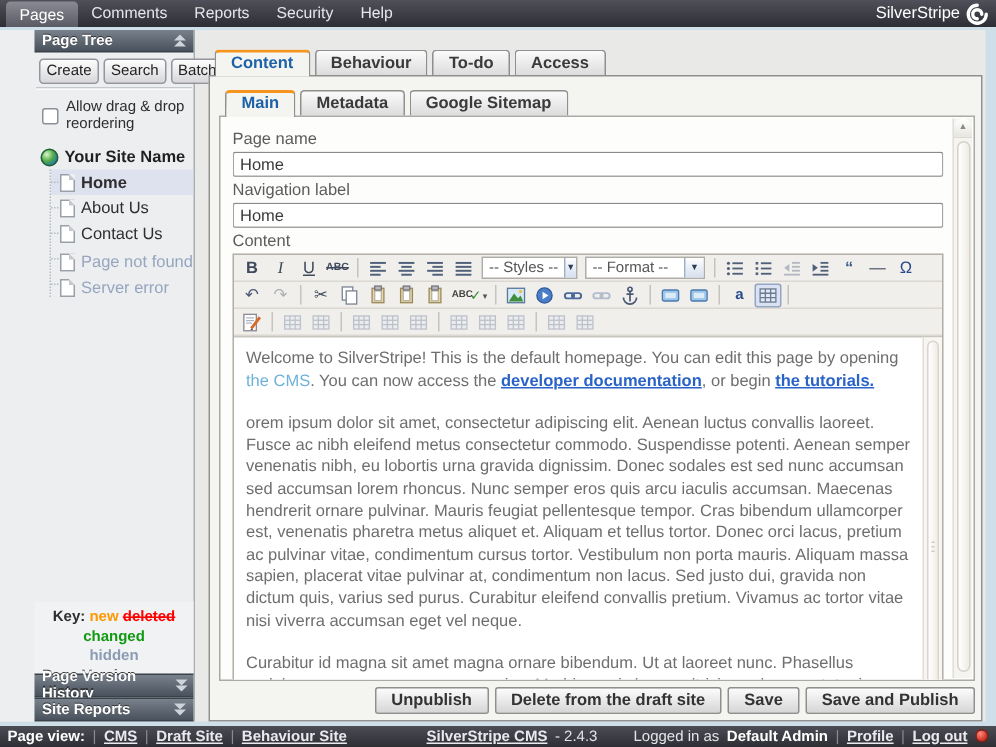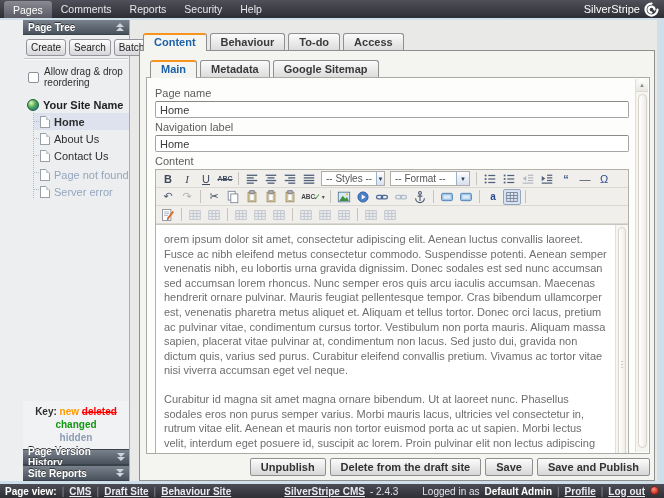--- a/index.html
+++ b/index.html
@@ -562,20 +562,21 @@
                   </svg>
                 </span>
               <span class="tb muted">
                   <svg width="14" height="14">
                     <use href="#s-tbl"></use>
                   </svg>
                 </span>
             </div>
             <div class="ed-content">
               <div class="ed-text">
+                <p><span>Welcome to SilverStripe! This is the default homepage. You can edit this page by opening </span><span class="lk-light">the CMS</span><span>. You can now access the </span><span class="lk">developer documentation</span><span>, or begin </span><span class="lk">the tutorials.</span></p>
                 <p>orem ipsum dolor sit amet, consectetur adipiscing elit. Aenean luctus convallis laoreet. Fusce ac nibh eleifend metus consectetur commodo. Suspendisse potenti. Aenean semper venenatis nibh, eu lobortis urna gravida dignissim. Donec sodales est sed nunc accumsan sed accumsan lorem rhoncus. Nunc semper eros quis arcu iaculis accumsan. Maecenas hendrerit ornare pulvinar. Mauris feugiat pellentesque tempor. Cras bibendum ullamcorper est, venenatis pharetra metus aliquet et. Aliquam et tellus tortor. Donec orci lacus, pretium ac pulvinar vitae, condimentum cursus tortor. Vestibulum non porta mauris. Aliquam massa sapien, placerat vitae pulvinar at, condimentum non lacus. Sed justo dui, gravida non dictum quis, varius sed purus. Curabitur eleifend convallis pretium. Vivamus ac tortor vitae nisi viverra accumsan eget vel neque.</p>
                 <p>Curabitur id magna sit amet magna ornare bibendum. Ut at laoreet nunc. Phasellus sodales eros non purus semper varius. Morbi mauris lacus, ultricies vel consectetur in, rutrum vitae elit. Aenean et mauris non tortor euismod porta ac ut sapien. Morbi lectus velit, interdum eget posuere id, suscipit ac lorem. Proin pulvinar elit non lectus adipiscing nec molestie sapien ultricies. Aliquam sem purus, sagittis sed tempus tincidunt, pharetra eu nisi. Maecenas dictum aliquam condimentum. Suspendisse porttitor, felis nec vestibulum mollis, nunc elit accumsan turpis, at pretium lacus odio non nulla. Nunc vitae neque massa, nec porttitor nibh. Fusce ac velit in mi volutpat venenatis. In hendrerit elit in diam mollis suscipit eget a felis. Donec scelerisque fermentum erat sagittis viverra. Vivamus adipiscing metus et risus fringilla ut tincidunt nibh vehicula. Fusce dapibus lectus eget ipsum interdum dictum. Vestibulum eget fringilla</p>
               </div>
               <div class="ed-scroll">
                 <div class="ed-thumb">
                   <span class="grip">
                       <i></i>
                       <i></i>
                       <i></i>
                     </span>

